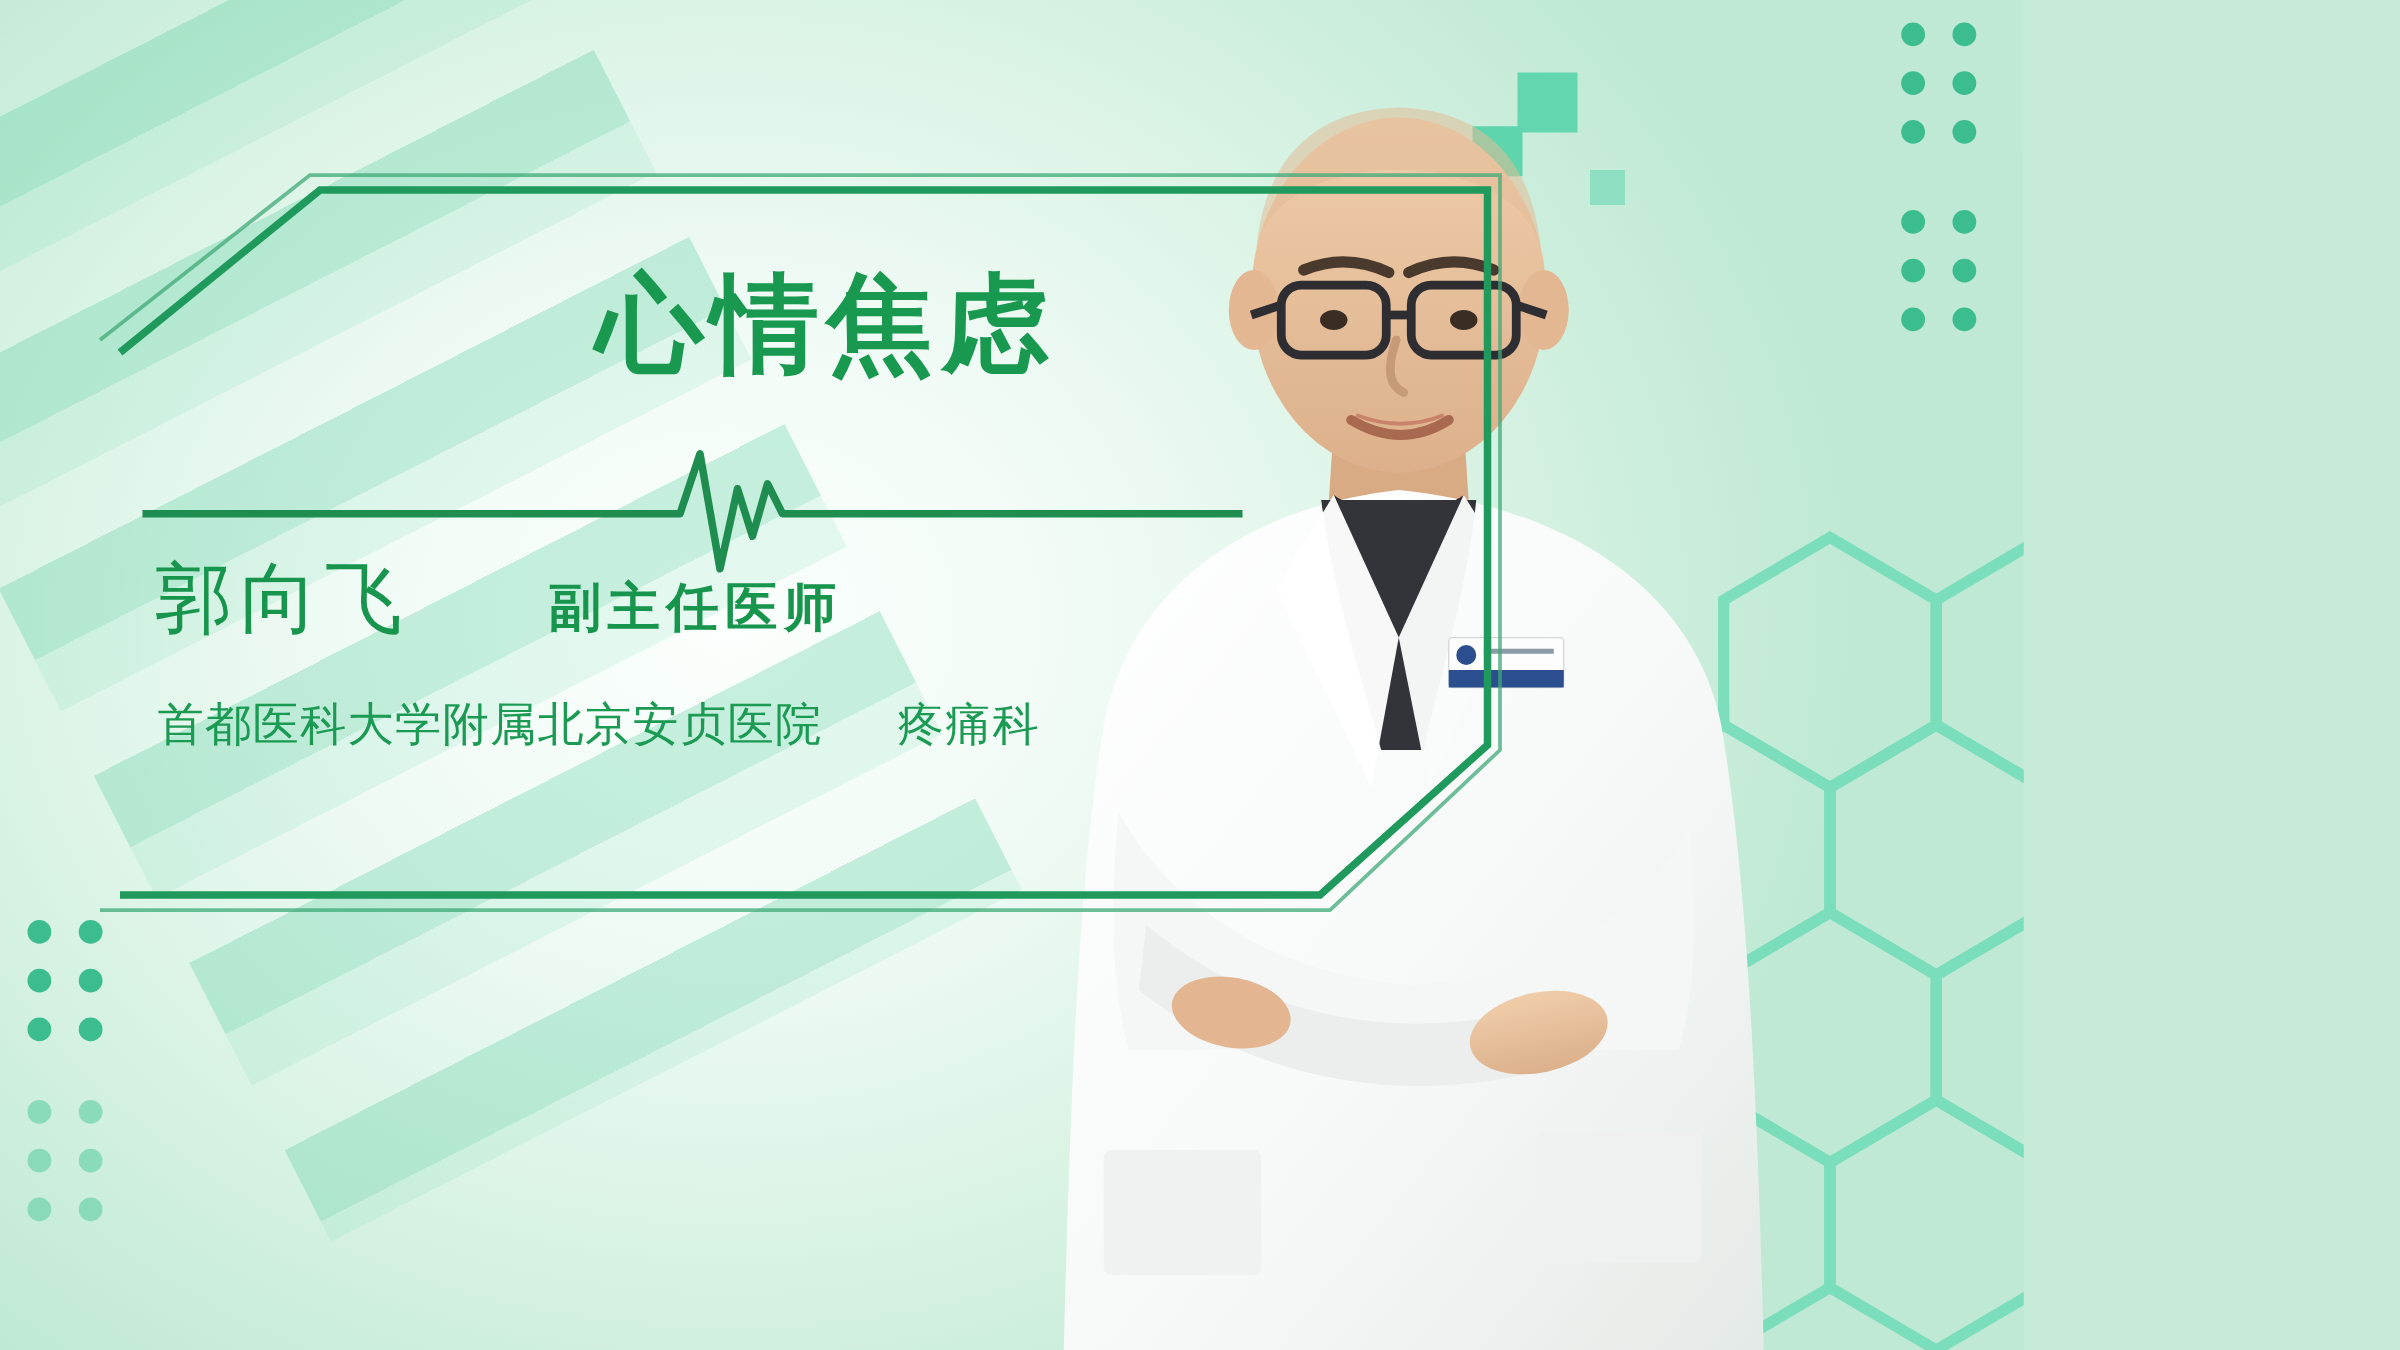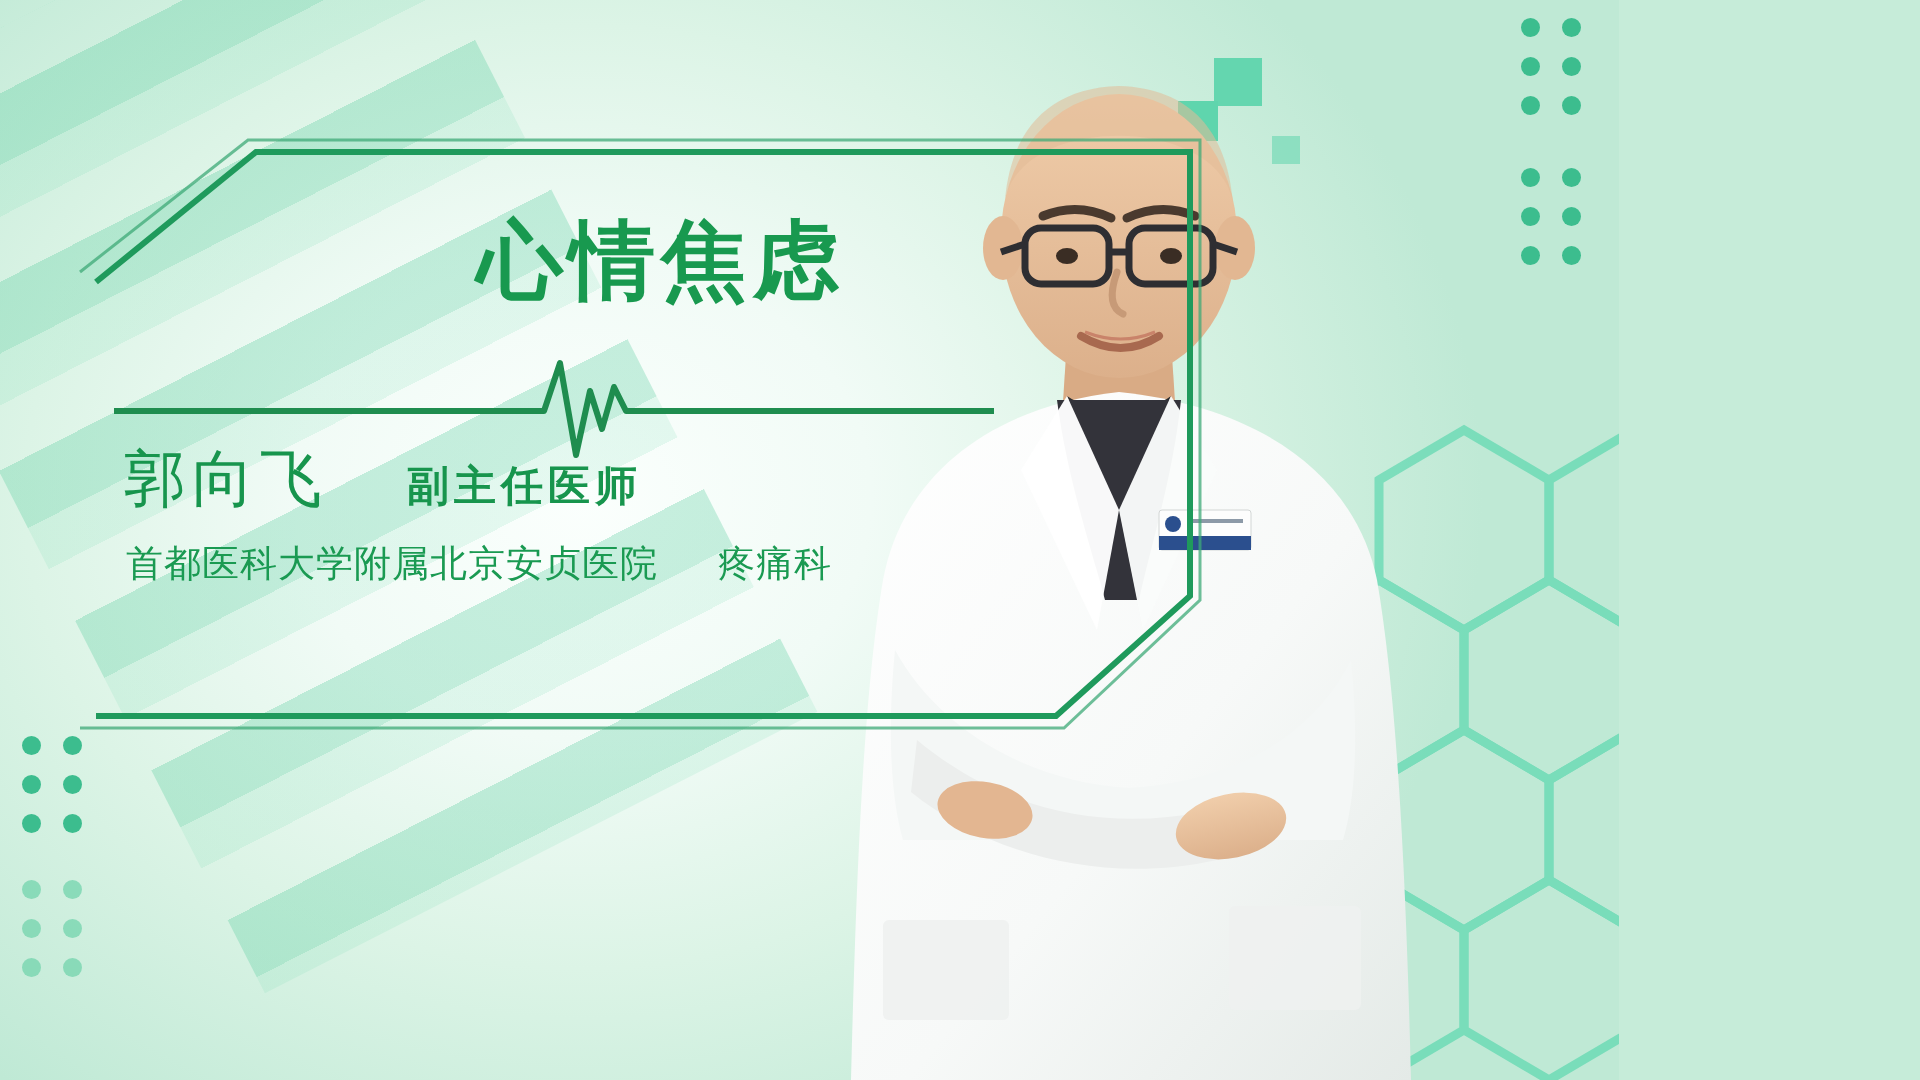--- a/index.html
+++ b/index.html
@@ -95,24 +95,24 @@
     margin-top:-34px;
     display:flex;
     align-items:baseline;
     padding-left:28px;
   }
   .doc-name {
     color:#17954d; font-weight:400; font-size:62px; letter-spacing:6px;
   }
   .doc-title {
     color:#17954d; font-weight:700; font-size:42px; letter-spacing:5px;
-    margin-left:79px;
+    margin-left:111px;
   }
   .affil {
-    margin-top:18px; padding-left:30px;
+    margin-top:34px; padding-left:30px;
     display:flex; align-items:baseline;
     color:#1a9a52; font-size:37px; letter-spacing:1px; font-weight:500;
   }
   .affil .dept { margin-left:60px;text-align:right; }
 </style>
 </head>
 <body>
 
 <div id="stage">
 

